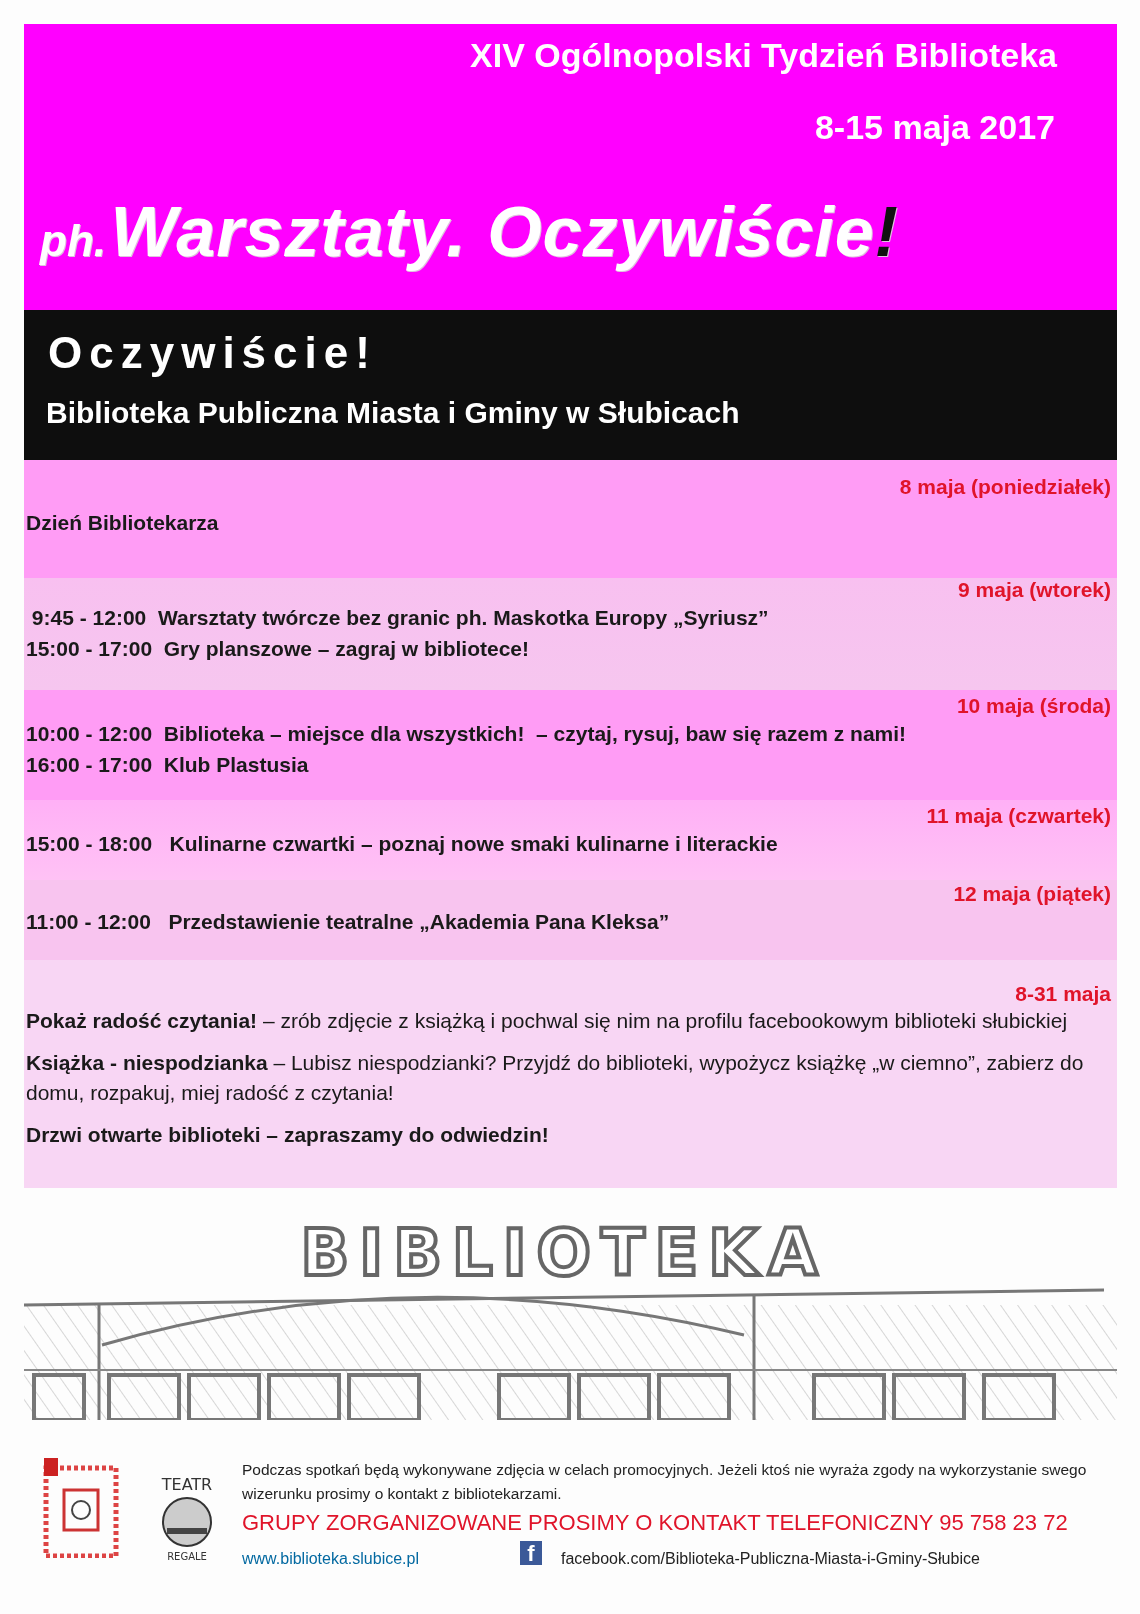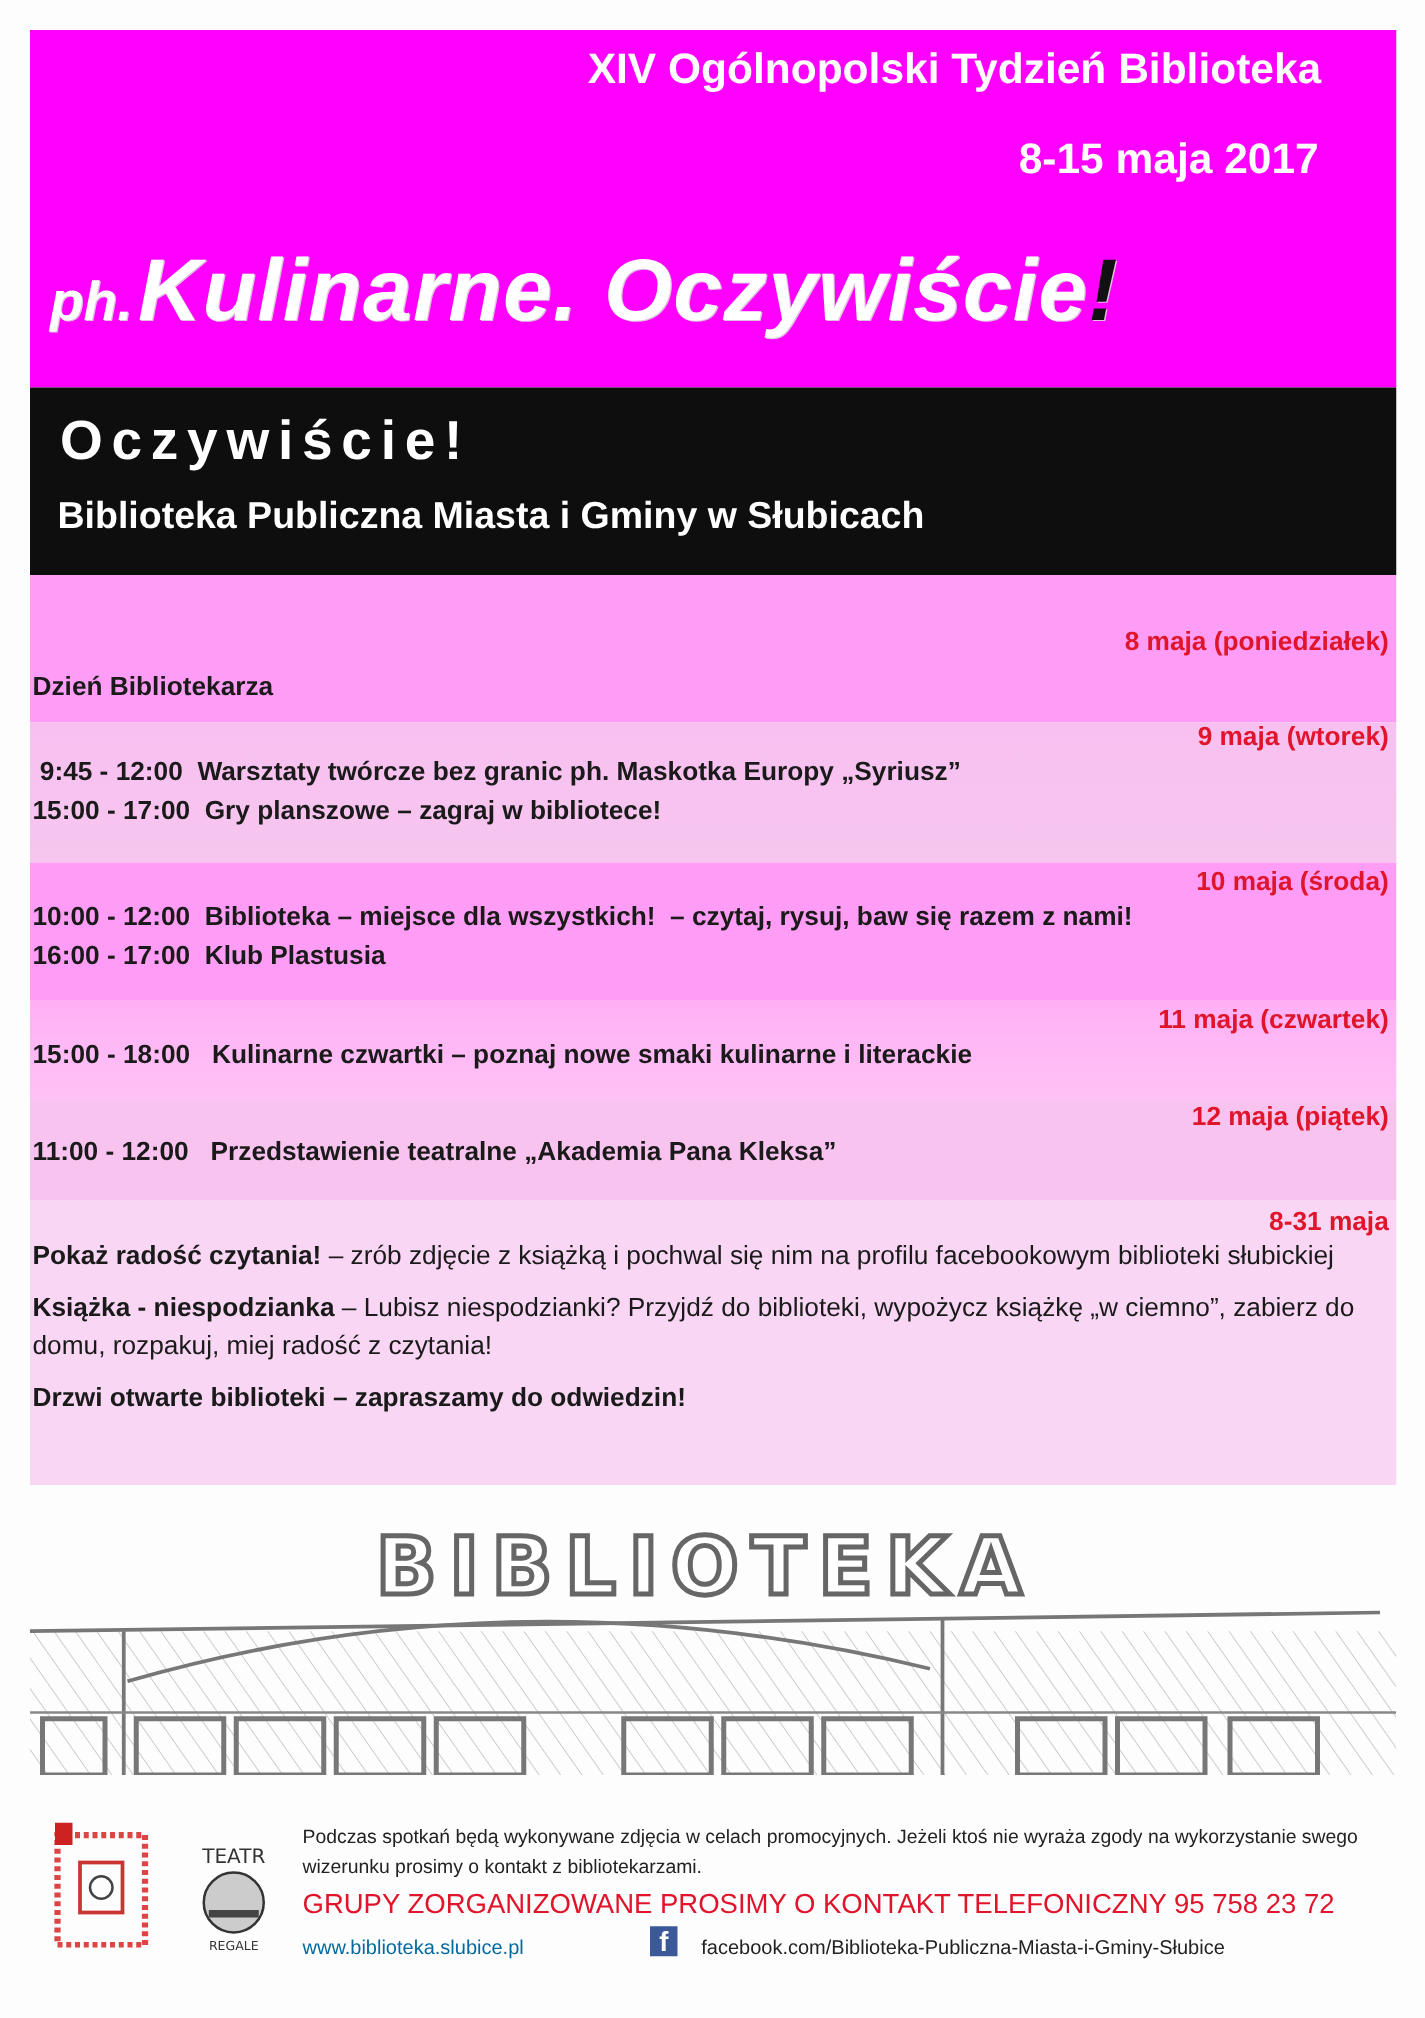--- a/index.html
+++ b/index.html
@@ -12,32 +12,32 @@
   .hdr .slogan .ph{font-size:44px;}
   .hdr .slogan .big{font-size:70px;letter-spacing:1px;}
   .hdr .slogan .excl{color:#111;font-size:70px;}
   .black{height:150px;background:#0e0e0e;position:relative;}
   .black .t1{position:absolute;left:24px;top:18px;font-size:44px;font-weight:bold;color:#fff;letter-spacing:7px;}
   .black .t2{position:absolute;left:22px;top:86px;font-size:30px;font-weight:bold;color:#fff;}
   .day{position:relative;padding:0 6px 0 2px;}
   .day .date{text-align:right;color:#e0142a;font-weight:bold;font-size:21px;}
   .day .ev{font-size:21px;font-weight:bold;color:#1a1a1a;white-space:pre;line-height:31px;}
   .d0{background:#ff9cf5;height:118px;}
-  .d0 .date{padding-top:42px;text-align:right;}
+  .d0 .date{padding-top:15px;text-align:right;}
   .d0 .ev{margin-top:8px;}
   .d1{background:linear-gradient(#f8c0f0,#f6c6ef);height:112px;}
   .d1 .date{padding-top:0;}
   .d2{background:#ff9cf5;height:110px;}
   .d2 .date{padding-top:4px;}
   .d3{background:linear-gradient(#ffb0f6,#ffc2f5);height:80px;}
   .d3 .date{padding-top:4px;}
   .d4{background:#f8c4ef;height:80px;}
   .d4 .date{padding-top:2px;}
   .d5{background:#f8d6f4;height:228px;}
-  .d5 .date{padding-top:6px;}
+  .d5 .date{padding-top:22px;}
   .para{font-size:21px;line-height:30px;color:#1a1a1a;margin-bottom:12px;}
   .para b{font-weight:bold;}
   .sketch{position:absolute;left:24px;top:1205px;width:1093px;height:215px;}
   .footer{position:absolute;left:0;top:1420px;width:1140px;height:194px;padding-left:32px;}
   .logo1{position:absolute;left:42px;top:38px;width:78px;height:100px;}
   .logo2{position:absolute;left:152px;top:52px;width:70px;height:90px;}
   .f1{position:absolute;left:242px;top:38px;font-size:15.5px;line-height:24px;color:#222;width:860px;}
   .f2{position:absolute;left:242px;top:90px;font-size:22px;color:#e0142a;white-space:nowrap;}
   .f3{position:absolute;left:242px;top:130px;font-size:16px;color:#0369a1;}
   .fbicon{position:absolute;left:520px;top:121px;width:22px;height:24px;background:#3b5998;color:#fff;font-weight:bold;font-size:22px;line-height:26px;text-align:center;}
@@ -45,21 +45,21 @@
 </style>
 </head>
 <body>
 
 <div class="poster">
   <div class="hdr">
     <div class="l1">XIV Ogólnopolski Tydzień Biblioteka</div>
     <div class="l2">8-15 maja 2017</div>
     <div class="slogan">
       <span class="ph">ph.</span>
-      <span class="big">Kulinarne. Oczywiście</span><span class="excl">!</span>
+      <span class="big">Warsztaty. Oczywiście</span><span class="excl">!</span>
     </div>
   </div>
 
   <div class="black">
     <div class="t1">Oczywiście!</div>
     <div class="t2">Biblioteka Publiczna Miasta i Gminy w Słubicach</div>
   </div>
 
   <div class="day d0">
     <div class="date">8 maja (poniedziałek)</div>

